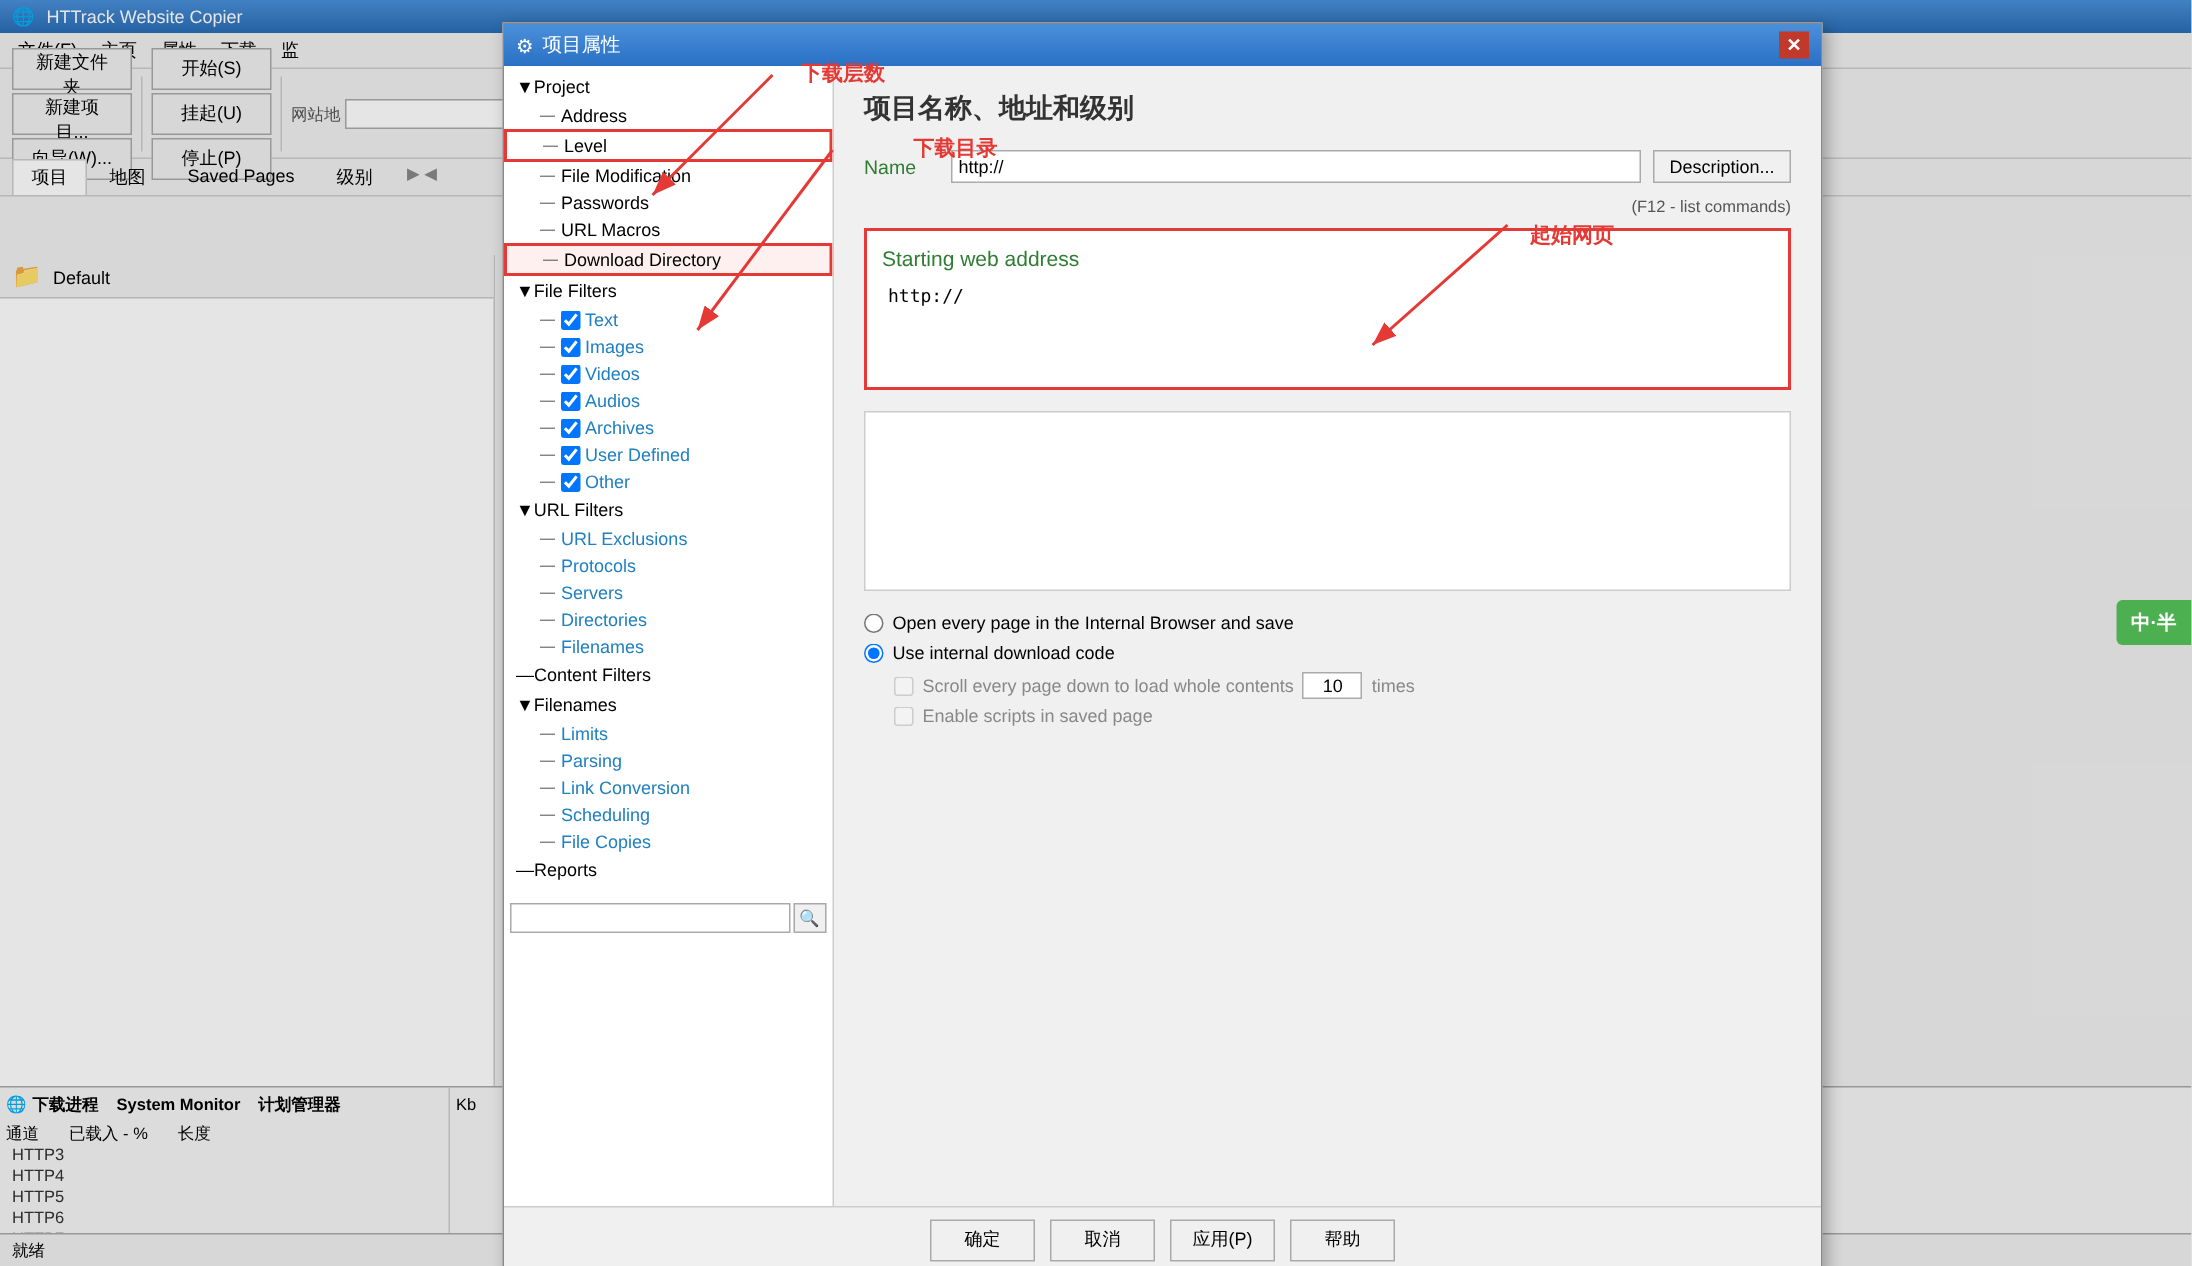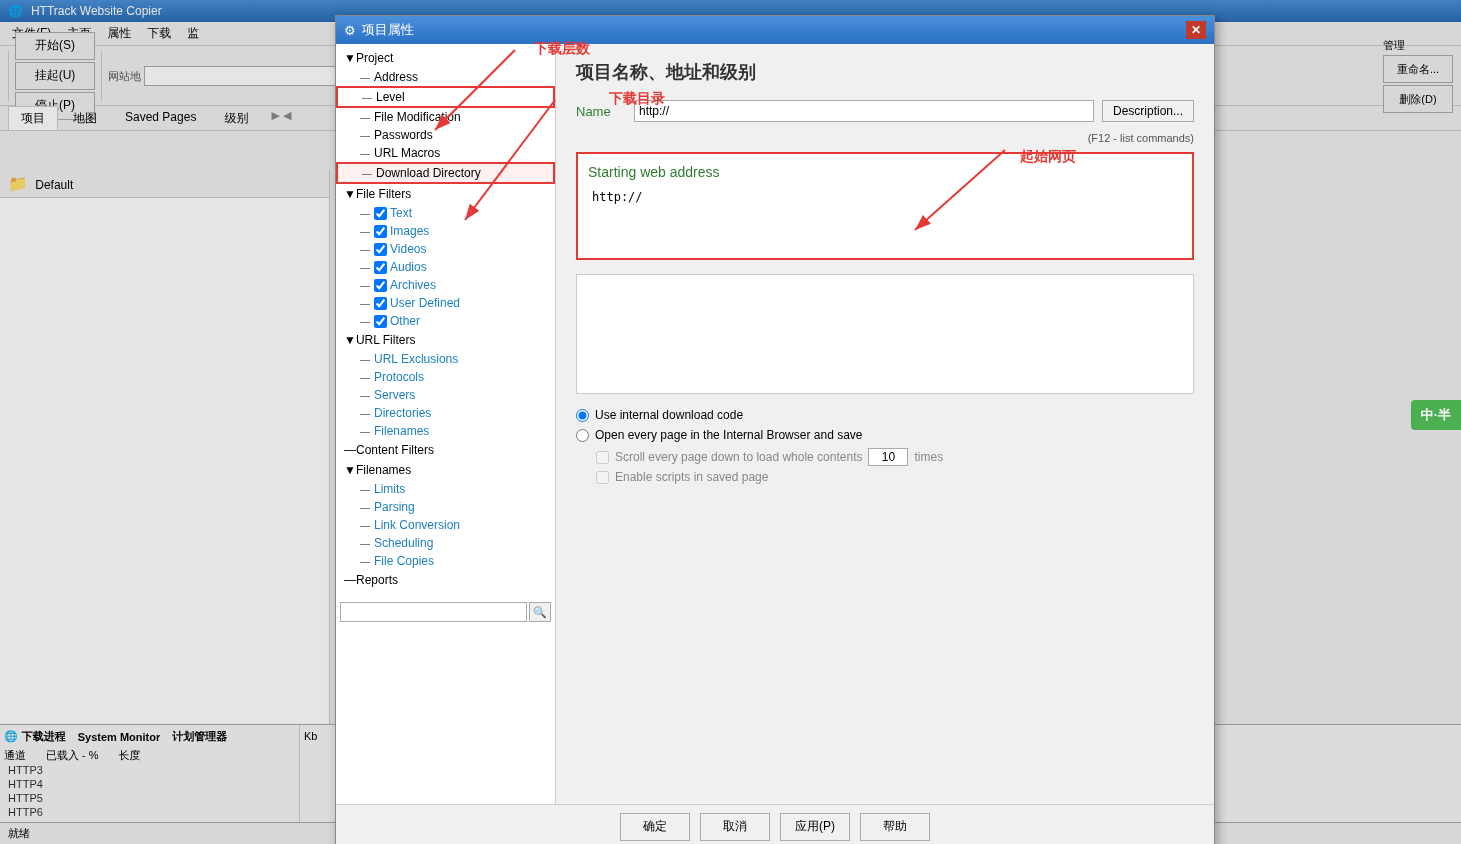--- a/index.html
+++ b/index.html
@@ -400,35 +400,35 @@
 
   <div class="app-menu-bar">
     <span class="menu-item">文件(F)</span>
     <span class="menu-item">主页</span>
     <span class="menu-item">属性</span>
     <span class="menu-item">下载</span>
     <span class="menu-item">监</span>
   </div>
 
   <div style="height:60px;background:#f0f0f0;border-bottom:1px solid #ccc;display:flex;align-items:center;padding:4px 8px;gap:6px;">
+    <div style="display:flex;flex-direction:column;align-items:center;gap:2px;">
+      <button class="footer-btn" style="width:80px;">新建文件夹</button>
+      <button class="footer-btn" style="width:80px;">新建项目...</button>
+      <button class="footer-btn" style="width:80px;">向导(W)...</button>
+    </div>
     <div style="width:1px;height:50px;background:#ccc;"></div>
     <div style="display:flex;flex-direction:column;align-items:center;gap:2px;">
       <button class="footer-btn" style="width:80px;">开始(S)</button>
       <button class="footer-btn" style="width:80px;">挂起(U)</button>
       <button class="footer-btn" style="width:80px;">停止(P)</button>
     </div>
     <div style="width:1px;height:50px;background:#ccc;"></div>
     <div style="flex:1;">
       <span style="font-size:11px;color:#555;">网站地</span>
       <input type="text" style="width: 400px; height: 20px; border: 1px solid rgb(170, 170, 170); font-size: 12px;">
-    </div>
-    <div style="display:flex;flex-direction:column;gap:2px;font-size:11px;">
-      <span>管理</span>
-      <button class="footer-btn" style="font-size:11px;">重命名...</button>
-      <button class="footer-btn" style="font-size:11px;">删除(D)</button>
     </div>
   </div>
 
   <div class="app-tabs">
     <div class="app-tab active">项目</div>
     <div class="app-tab">地图</div>
     <div class="app-tab">Saved Pages</div>
     <div class="app-tab">级别</div>
     <div style="font-size:11px;padding:3px 8px;color:#888;">▶ ◀</div>
   </div>
@@ -641,27 +641,27 @@
 
       <div class="web-address-box">
         <div class="web-address-title">Starting web address</div>
         <textarea class="web-address-input" style="">http://</textarea>
       </div>
 
       <div class="large-area"></div>
 
 
       <div class="radio-row">
+        <input type="radio" name="dlmethod" style="">
+        <span>Open every page in the Internal Browser and save</span>
+      </div>
+
+      <div class="radio-row">
         <input type="radio" name="dlmethod" checked="" style="">
         <span>Use internal download code</span>
-      </div>
-
-      <div class="radio-row">
-        <input type="radio" name="dlmethod" style="">
-        <span>Open every page in the Internal Browser and save</span>
       </div>
 
       <div class="checkbox-row" style="margin-left:20px;">
         <input type="checkbox" disabled="" style="">
         <span>Scroll every page down to load whole contents</span>
         <input type="text" class="times-input" value="10" style="">
         <span>times</span>
       </div>
 
       <div class="checkbox-row" style="margin-left:20px;">

